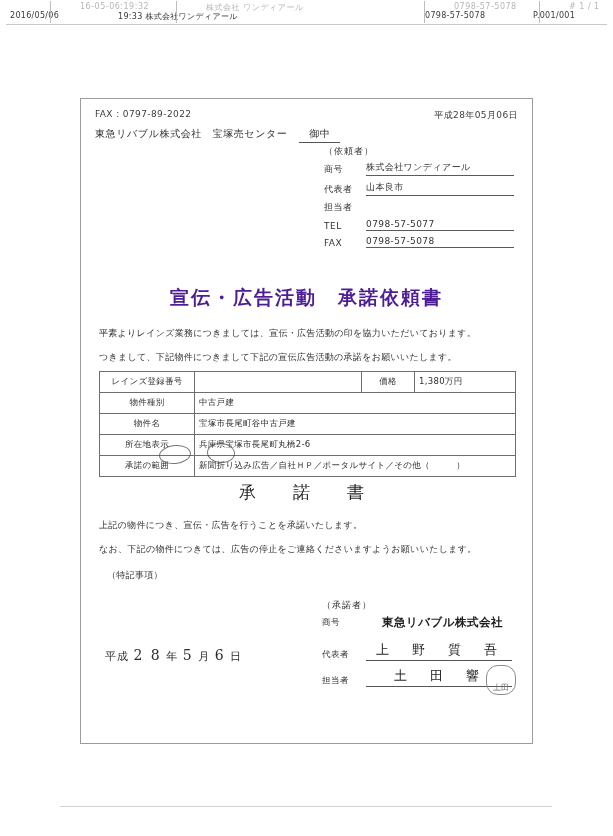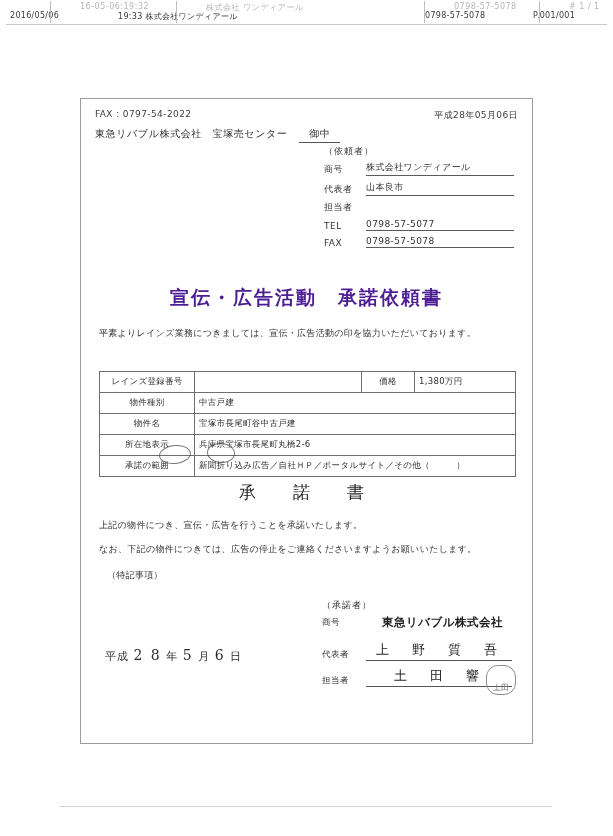--- a/index.html
+++ b/index.html
@@ -345,21 +345,21 @@
   <span class="tick" style="left:176px"></span>
   <span class="tick" style="left:424px"></span>
   <span class="tick" style="left:539px"></span>
   <span class="rule"></span>
 </div>
 
 <div class="sheet">
  <div class="sheet-inner">
 
   <div class="row-top">
-    <span class="fax-no">FAX : 0797-54-2022</span>
+    <span class="fax-no">FAX : 0797-89-2022</span>
     <span class="date">平成28年05月06日</span>
   </div>
 
   <div class="addressee">
     <span>東急リバブル株式会社　宝塚売センター</span>
     <span class="onchu">御中</span>
   </div>
 
   <div class="sender">
     <div class="cap">（依頼者）</div>
@@ -381,20 +381,21 @@
     </div>
     <div class="sender-row">
       <span class="lbl">FAX</span>
       <span class="val">0798-57-5078</span>
     </div>
   </div>
 
   <div class="doc-title">宣伝・広告活動　承諾依頼書</div>
 
   <div class="para para-1">平素よりレインズ業務につきましては、宣伝・広告活動の印を協力いただいております。</div>
+  <div class="para para-2">つきまして、下記物件につきまして下記の宣伝広告活動の承諾をお願いいたします。</div>
 
   <table class="prop-table">
     <tbody>
           <tr>
       <td class="k">レインズ登録番号</td>
       <td class="v"></td>
       <td class="k-narrow">価格</td>
       <td class="v-price">1,380万円</td>
     </tr>
     <tr>

